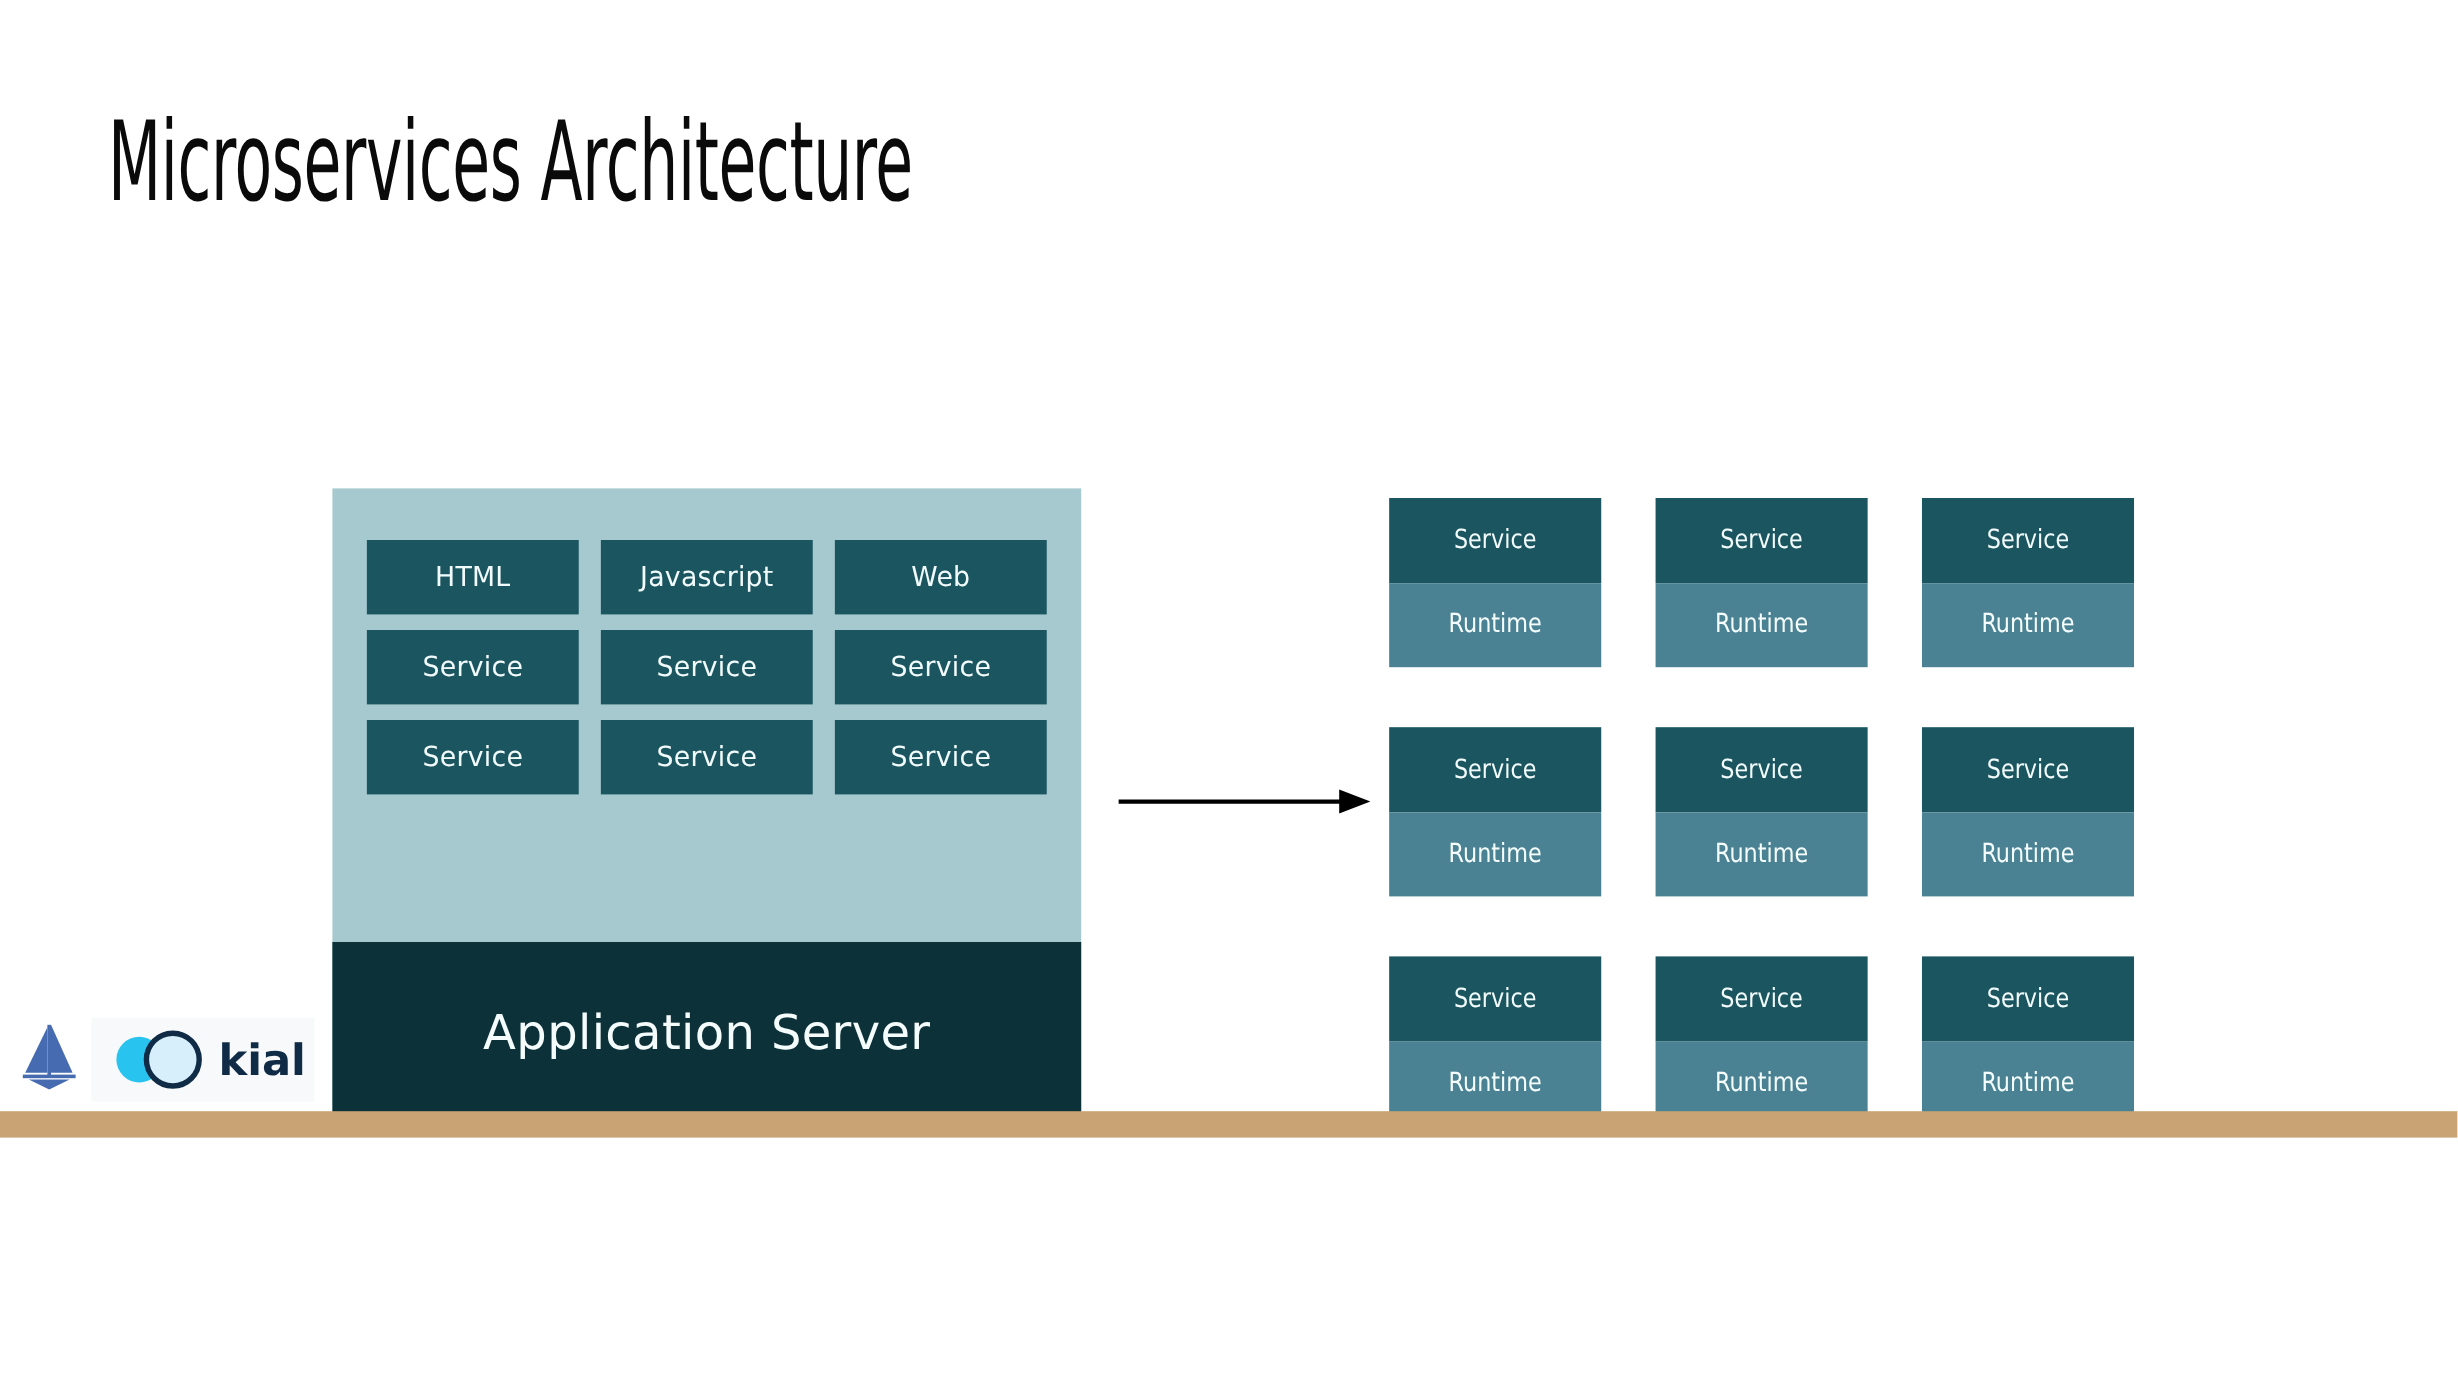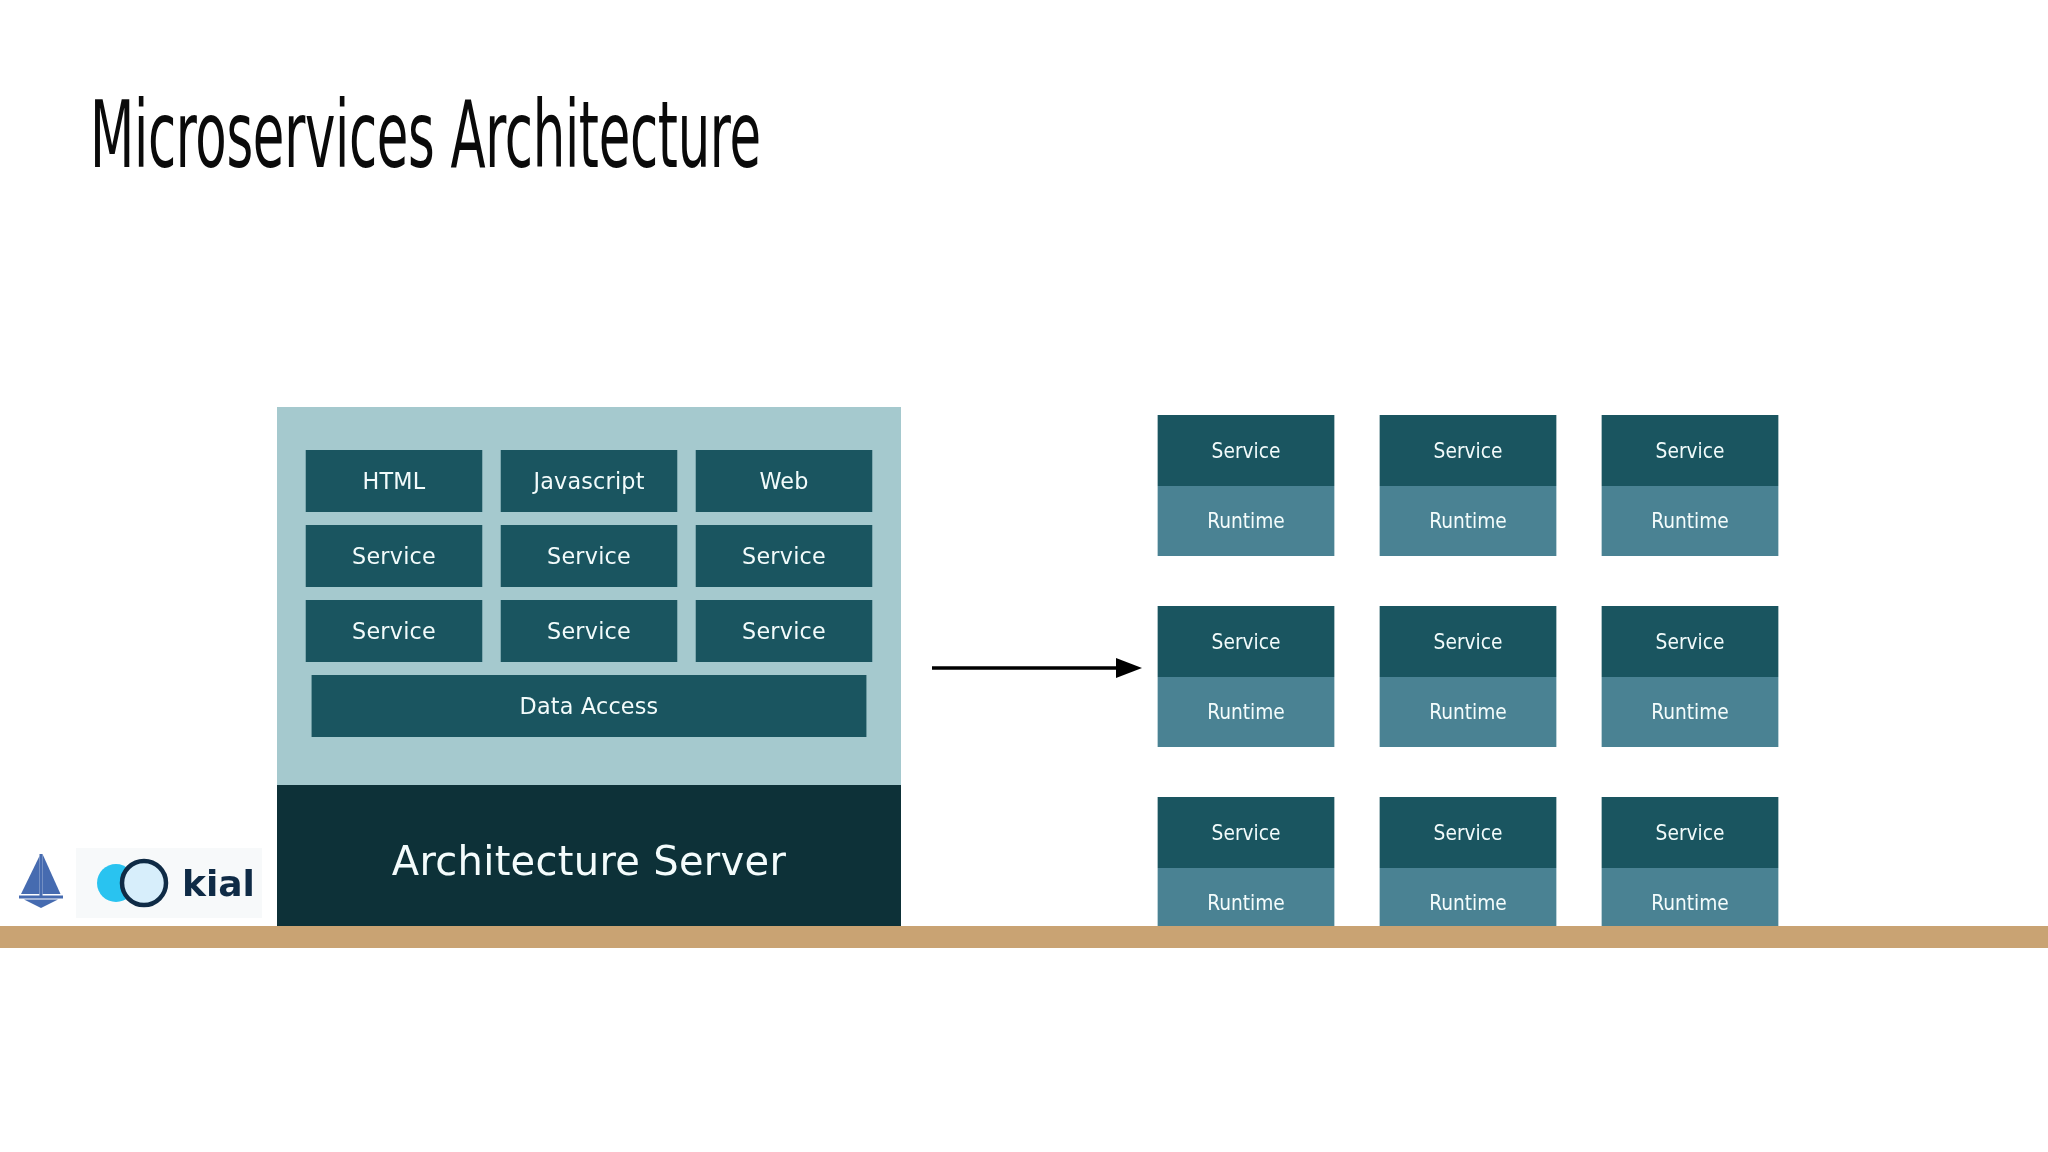--- a/index.html
+++ b/index.html
@@ -186,27 +186,24 @@
         <div class="mono-cell">Service</div>
         <div class="mono-cell">Service</div>
       </div>
 
       <div class="mono-row">
         <div class="mono-cell">Service</div>
         <div class="mono-cell">Service</div>
         <div class="mono-cell">Service</div>
       </div>
 
-      <div class="mono-row">
-        <div class="mono-cell wide">Data Access</div>
-      </div>
-
-    </div>
-
-    <div class="mono-footer">Architecture Server</div>
+
+    </div>
+
+    <div class="mono-footer">Application Server</div>
   </div>
 
   <div class="arrow-wrap">
     <svg width="210" height="40" viewBox="0 0 210 40">
       <line x1="0" y1="20" x2="188" y2="20" stroke="#000000" stroke-width="3.5"></line>
       <polygon points="184,10 210,20 184,30" fill="#000000"></polygon>
     </svg>
   </div>
 
   <div class="ms-grid">

